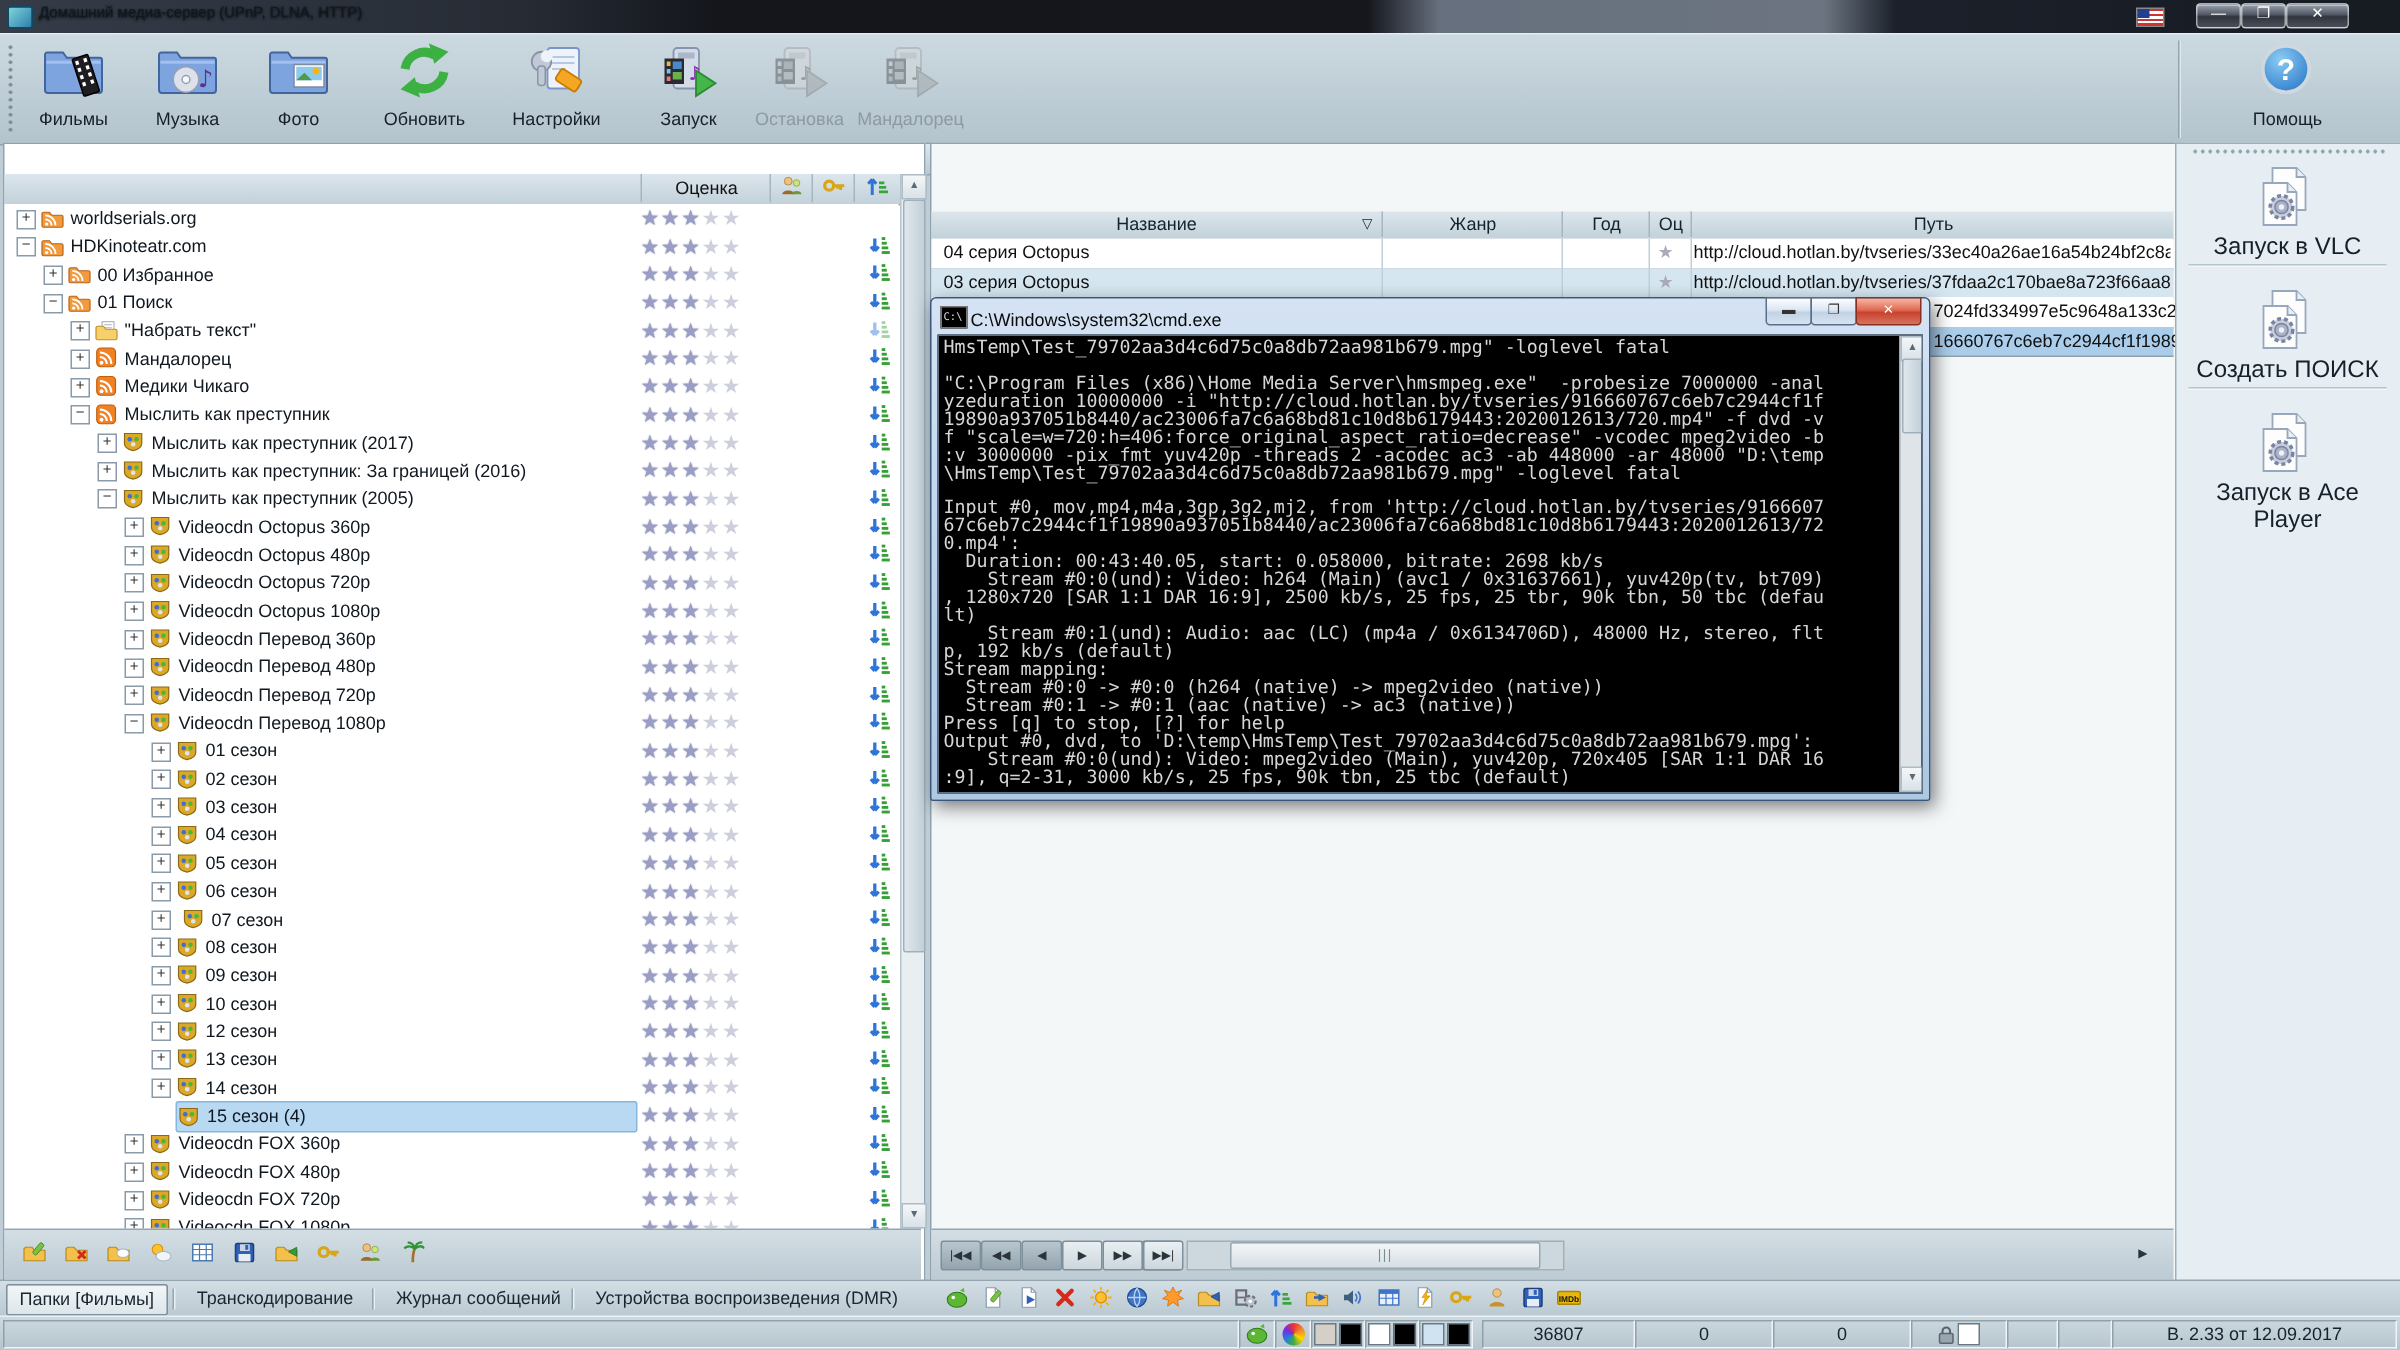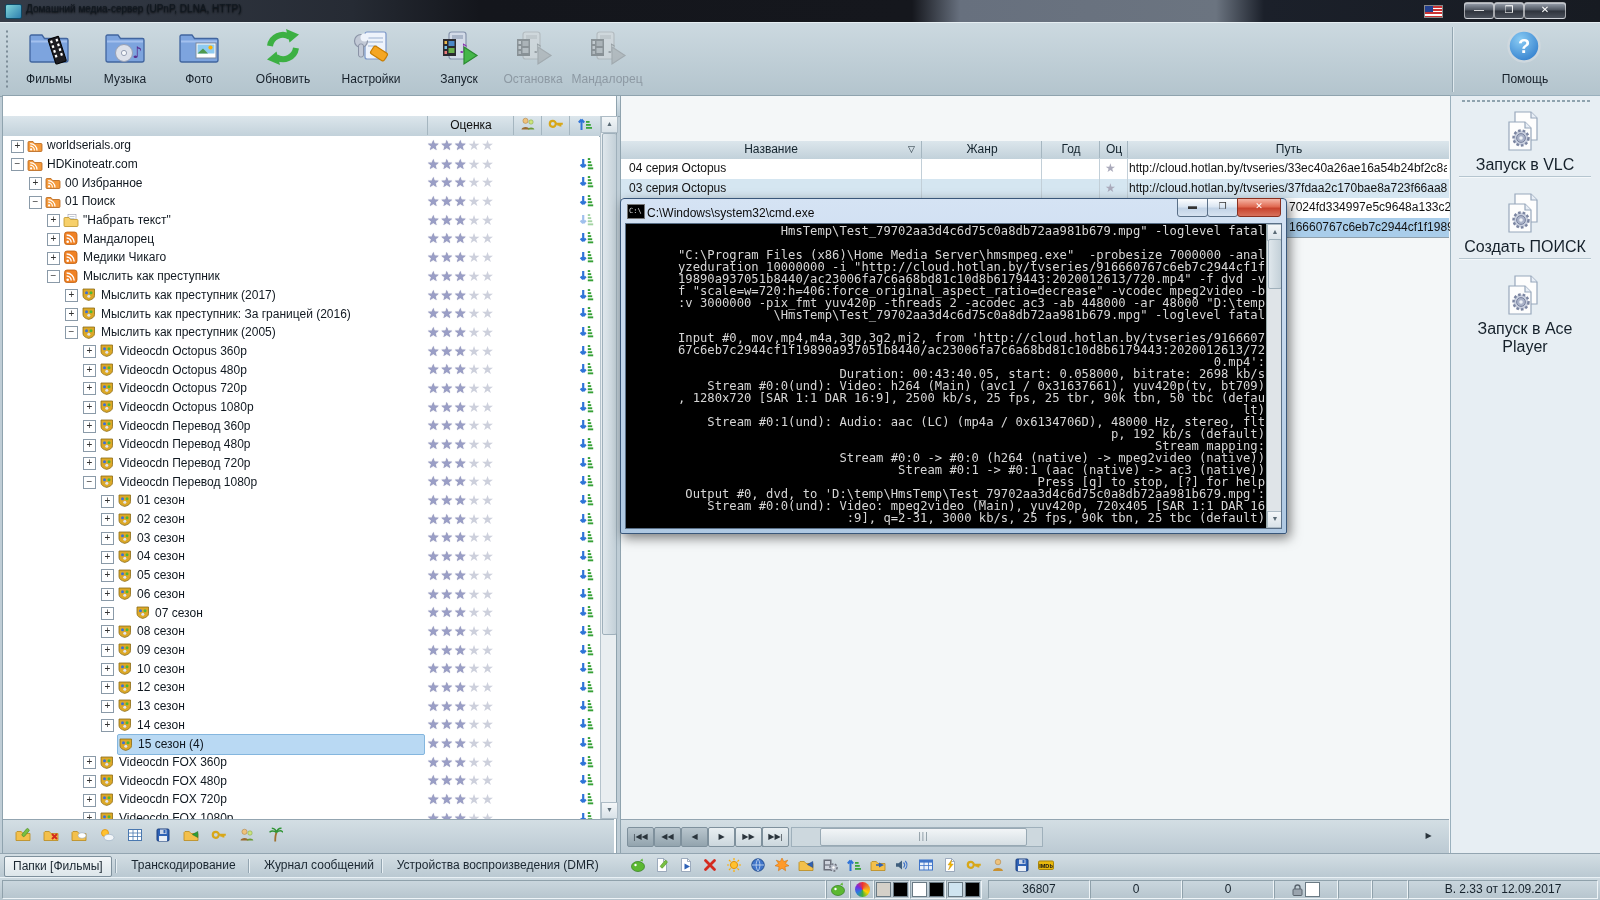--- a/index.html
+++ b/index.html
@@ -99,21 +99,21 @@
     background:linear-gradient(#d5e3f4,#aec8e2);border:1px solid #39577a;border-radius:4px 4px 2px 2px;
     box-shadow:3px 4px 12px rgba(0,0,0,.5);}
   #cmd-title{position:absolute;left:4px;top:3px;right:4px;height:20px;color:#0a0a0a;font-size:12px;}
   #cmd-title .cico{position:absolute;left:2px;top:2px;width:15px;height:13px;background:#000;border:1px solid #777;
     color:#ddd;font-size:7px;line-height:12px;padding-left:1px;font-family:"DejaVu Sans Mono",monospace;}
   #cmd-title .ctext{position:absolute;left:22px;top:4px;}
   .cmdbtn{position:absolute;top:-1px;width:29px;height:17px;border:1px solid #5a7088;border-radius:0 0 3px 3px;
     background:linear-gradient(#fdfeff,#dbe6f2 45%,#c2d3e6 55%,#d7e3f1);text-align:center;line-height:15px;font-size:9px;color:#333;}
   #cbtn-close{background:linear-gradient(#f6b6a6,#e06a52 45%,#c8442e 55%,#d8715c);color:#fff;width:42px;border-color:#8a3020;}
   #console{position:absolute;left:4px;top:24px;right:4px;bottom:4px;background:#000;border:1px solid #5a7088;overflow:hidden;}
-  .cline{height:11.95px;line-height:11.95px;font-family:"DejaVu Sans Mono",monospace;font-size:12.2px;color:#d6d6d6;white-space:pre;text-align:right;}
+  .cline{height:11.95px;line-height:11.95px;font-family:"DejaVu Sans Mono",monospace;font-size:12.2px;color:#d6d6d6;white-space:pre;}
   #con-scroll{position:absolute;right:0;top:0;bottom:0;width:14px;background:#dfe4e8;border-left:1px solid #9aa;}
   
   #tabsbar{position:absolute;left:0;top:853px;width:1600px;height:24px;
     background:linear-gradient(#d3dee4,#b9c8d1);border-top:1px solid #93a5b1;border-bottom:1px solid #8fa3ae;}
   .btab{position:absolute;top:2px;height:19px;line-height:19px;padding:0 8px;color:#1a2630;}
   .btab.active{background:linear-gradient(#f2f6f8,#dde6ea);border:1px solid #7e909c;border-radius:2px;}
   .btab-sep{position:absolute;top:5px;width:1px;height:14px;background:#93a5b1;box-shadow:1px 0 0 #e8f0f4;}
   #tabsbar .mini{margin:3px 0 0 7px;}
   #rb-icons{position:absolute;left:622px;top:0;}
   #statusbar{position:absolute;left:0;top:877px;width:1600px;height:23px;
@@ -898,21 +898,21 @@
               <path d="M4.2 2v8.2M4.2 10.2L1.6 7.4M4.2 10.2l2.6-2.8" stroke="#2f74d8" stroke-width="2.2" fill="none"></path>
               <rect x="8.8" y="10.4" width="5.4" height="1.9" fill="#35a035"></rect>
               <rect x="8.8" y="7.3" width="4.4" height="1.9" fill="#35a035"></rect>
               <rect x="8.8" y="4.2" width="3.4" height="1.9" fill="#35a035"></rect>
               <rect x="8.8" y="1.1" width="2.4" height="1.9" fill="#35a035"></rect>
             </svg>
           </span>
         </div>
         <div class="trow">
           <span class="expbox" style="left: 98px;">+</span>
-          <span class="tlabel" style="left: 132px;">
+          <span class="tlabel" style="left: 118px;">
             <span class="ticon">
               <svg width="16" height="15" viewBox="0 0 16 15">
                 <path d="M2 2h11.5v6.6c0 2.6-2.4 4-5.8 4.8C4.3 12.6 2 11.2 2 8.6z" fill="#dca827" stroke="#8a6a14" stroke-width=".8"></path>
                 <circle cx="5.5" cy="5.8" r="1.5" fill="#3a6fd8"></circle>
                 <circle cx="10" cy="5.8" r="1.5" fill="#49b838"></circle>
                 <circle cx="7.8" cy="9.2" r="1.5" fill="#e0e4ee"></circle>
               </svg>
             </span>
             <span class="ttext">07 сезон</span>
           </span>

